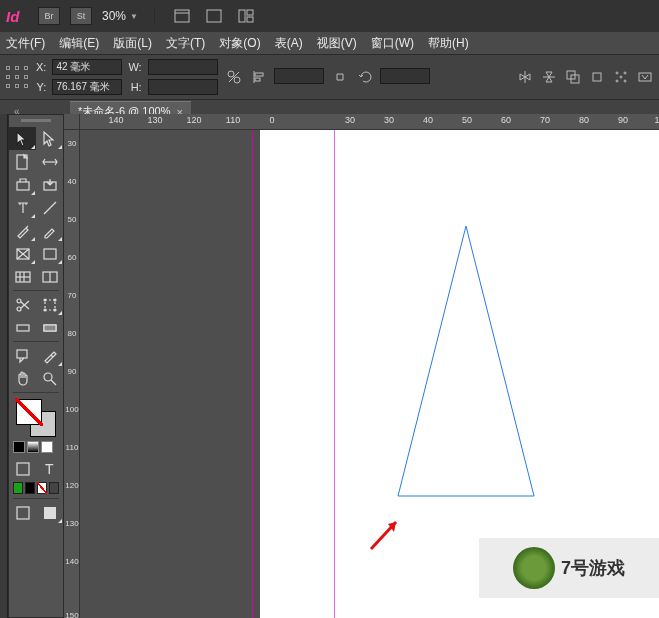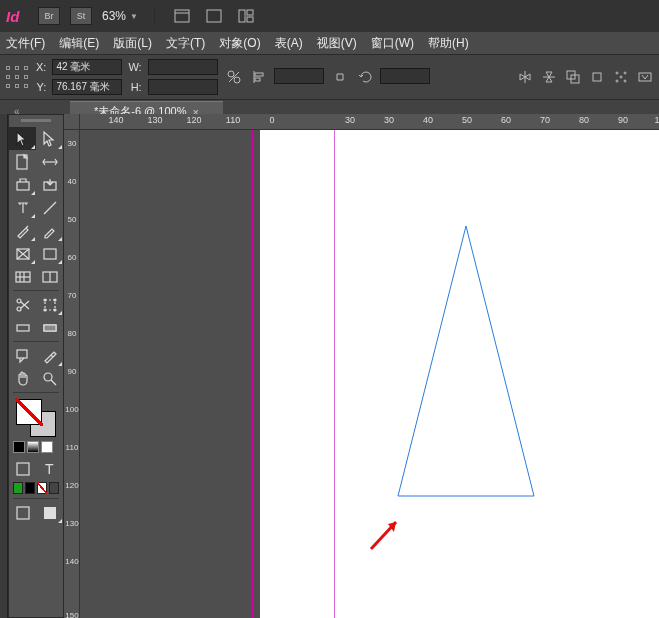--- a/index.html
+++ b/index.html
@@ -17,21 +17,21 @@
 .refbox { width:26px; height:26px; position:relative; }
 .refbox .d { position:absolute; width:4px; height:4px; border:1px solid #999; }
 .xywh { display:grid; grid-template-columns:auto 70px auto 70px; grid-auto-rows:18px; gap:2px 6px; align-items:center; }
 .lab { font-size:11px; color:#ddd; text-align:right; }
 .fld { height:16px; background:#333; border:1px solid #1a1a1a; color:#e0e0e0; font-size:10px; padding:0 3px; display:flex; align-items:center; }
 .iconset { display:flex; gap:4px; }
 .icbtn { width:20px; height:18px; display:flex; align-items:center; justify-content:center; }
 .icbtn svg { width:16px; height:16px; stroke:#bbb; fill:none; }
 .tabrow { height:22px; background:#424242; display:flex; align-items:center; padding-left:70px; gap:2px; }
 .tabrow .pre { position:absolute; left:14px; color:#aaa; font-size:10px; }
-.doctab { height:20px; background:#5d5d5d; padding:0 24px; display:flex; align-items:center; gap:6px; font-size:11px; color:#eee; border-top:1px solid #777; }
+.doctab { height:20px; background:#5d5d5d; padding:0 8px; display:flex; align-items:center; gap:6px; font-size:11px; color:#eee; border-top:1px solid #777; }
 .doctab .x { font-size:11px; color:#ccc; }
 .workspace { position:absolute; left:0; top:114px; right:0; bottom:0; display:flex; }
 .leftstrip { width:8px; background:#3a3a3a; border-right:1px solid #222; }
 .toolbox { width:56px; background:#535353; border:1px solid #2a2a2a; display:flex; flex-direction:column; padding-top:4px; }
 .toolbox .hdr { height:8px; display:flex; justify-content:center; }
 .toolbox .hdr span { width:30px; height:3px; background:#777; }
 .trow { display:flex; }
 .tcell { width:28px; height:23px; display:flex; align-items:center; justify-content:center; position:relative; }
 .tcell svg { width:18px; height:18px; stroke:#ddd; fill:none; stroke-width:1.2; }
 .tcell.sel { background:#2a2a2a; }
@@ -62,21 +62,21 @@
 .watermark .logo { width:42px; height:42px; border-radius:50%; background:radial-gradient(circle,#6a9a3a 40%,#3a6a1a 70%); margin-right:6px; }
 </style>
 </head>
 <body>
 
 <div class="titlebar">
   <div class="app-logo">Id</div>
   <div class="tbtn">Br</div>
   <div class="tbtn">St</div>
   <div class="zoom-sel">
-    <span>63%</span>
+    <span>30%</span>
     <span class="arr">▼</span>
   </div>
   <div style="width:1px;height:18px;background:#2a2a2a;margin:0 6px"></div>
   <div class="tdd">
       <svg viewBox="0 0 16 14">
         <rect x="1" y="1" width="14" height="12" fill="none" stroke="#bbb"></rect>
         <line x1="1" y1="4" x2="15" y2="4" stroke="#bbb"></line>
       </svg>
     </div>
   <div class="tdd">
@@ -464,15 +464,21 @@
       <div class="paste">
         <div class="margin-v" style="left:74px"></div>
       </div>
       <svg class="triangle" style="left:316px;top:96px" width="140" height="272" viewBox="0 0 140 272">
         <polygon points="70,0 2,270 138,270"></polygon>
       </svg>
       <svg class="arrow" style="left:286px;top:384px" width="40" height="40" viewBox="0 0 40 40">
         <line x1="5" y1="35" x2="30" y2="8" stroke="#e01010" stroke-width="3"></line>
         <polygon points="30,8 22,10 28,18" fill="#e01010"></polygon>
       </svg>
+      <div class="watermark">
+        <div class="logo"></div>
+        <div>
+          <div style="color:#333">7号游戏</div>
+        </div>
+      </div>
     </div>
   </div>
 </div>
 
 </body></html>

